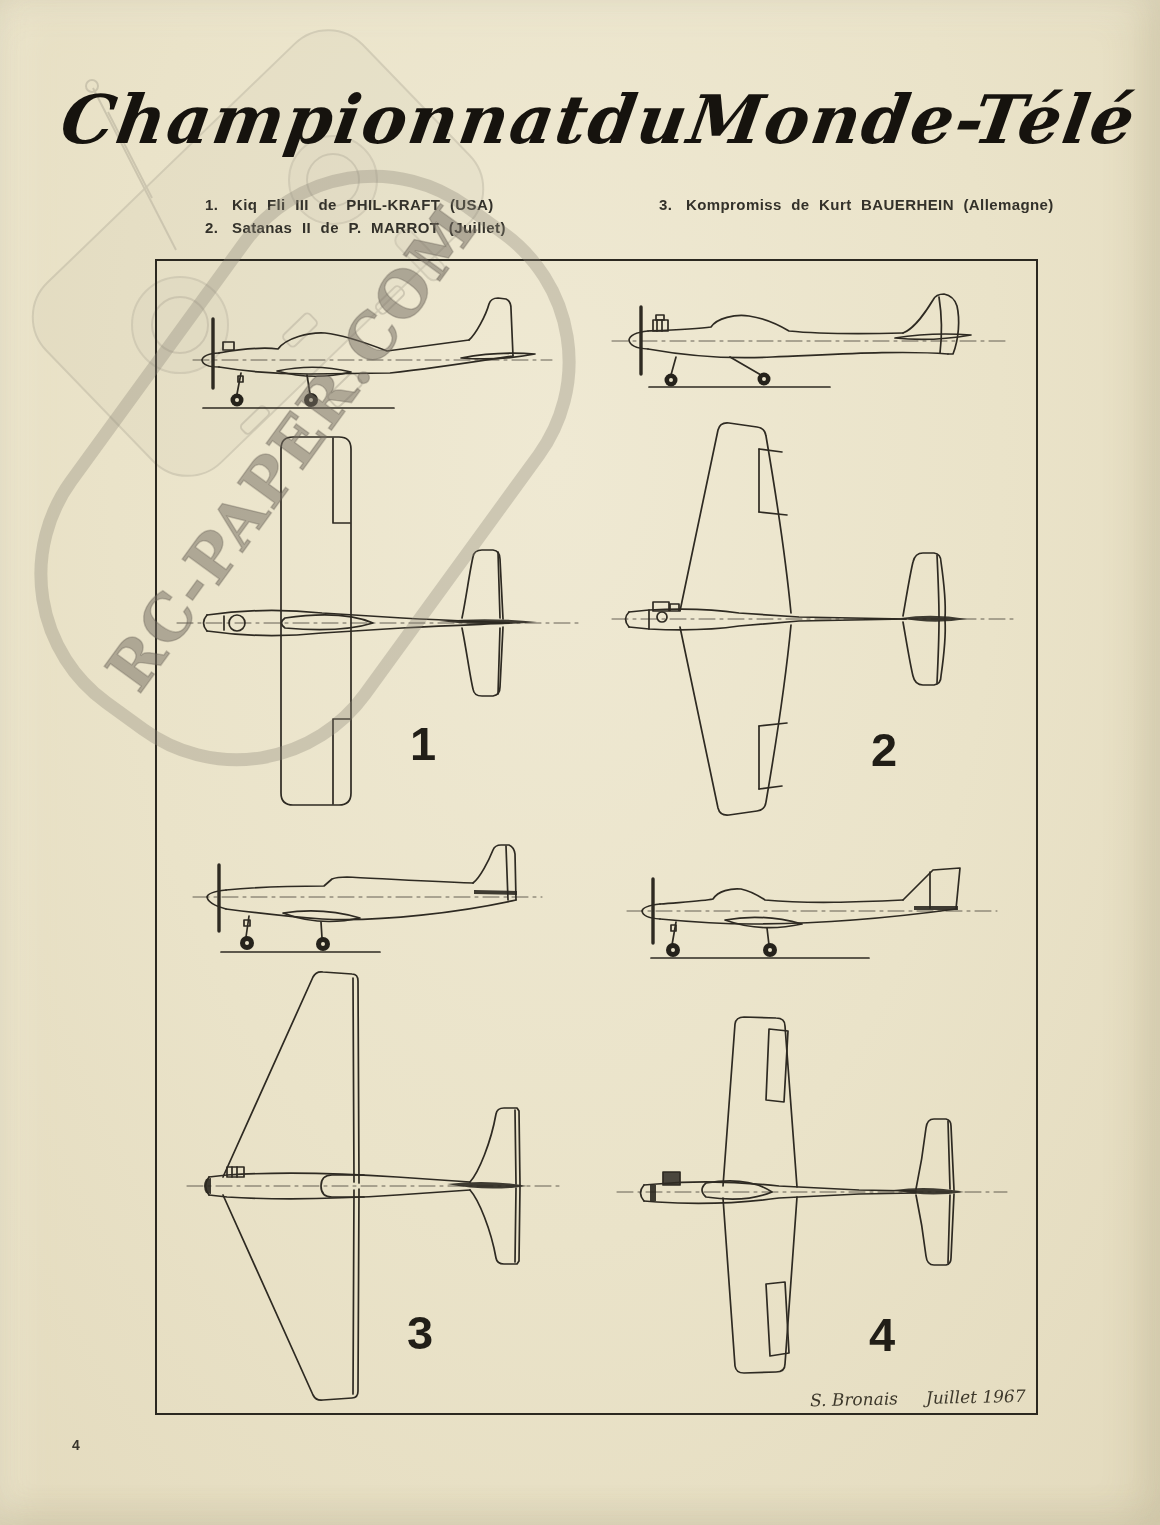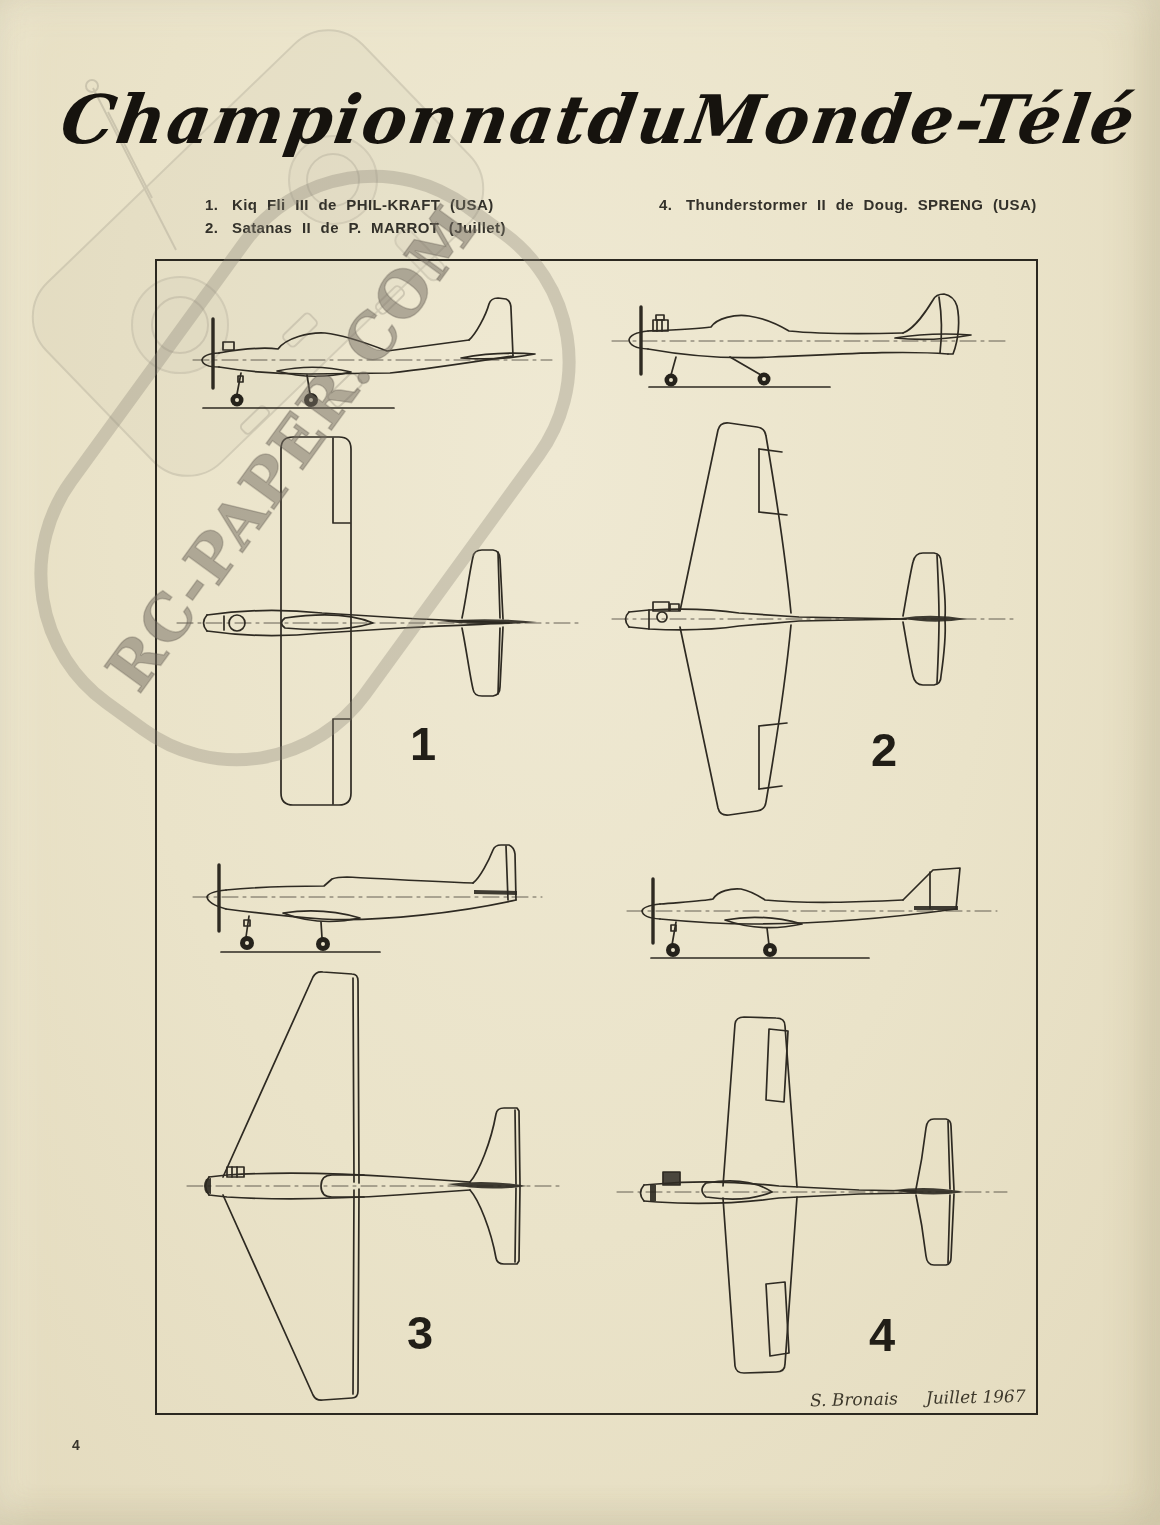--- a/index.html
+++ b/index.html
@@ -105,21 +105,21 @@
     <div class="col left">
       <div class="row">
         <span class="num">1.</span><span>Kiq Fli III de PHIL-KRAFT (USA)</span>
       </div>
       <div class="row">
         <span class="num">2.</span><span>Satanas II de P. MARROT (Juillet)</span>
       </div>
     </div>
     <div class="col right">
       <div class="row">
-        <span class="num">4.</span><span>Thunderstormer II de Doug. SPRENG (USA)</span>
+        <span class="num">3.</span><span>Kompromiss de Kurt BAUERHEIN (Allemagne)</span>
       </div>
     </div>
   </div>
 
   <div class="frame">
     <svg class="art" viewBox="0 0 879 1152" preserveAspectRatio="none">
 
       <g>
         <line class="cl" x1="36" y1="99" x2="395" y2="99"></line>
         <line class="prop" x1="56" y1="58" x2="56" y2="127"></line>

